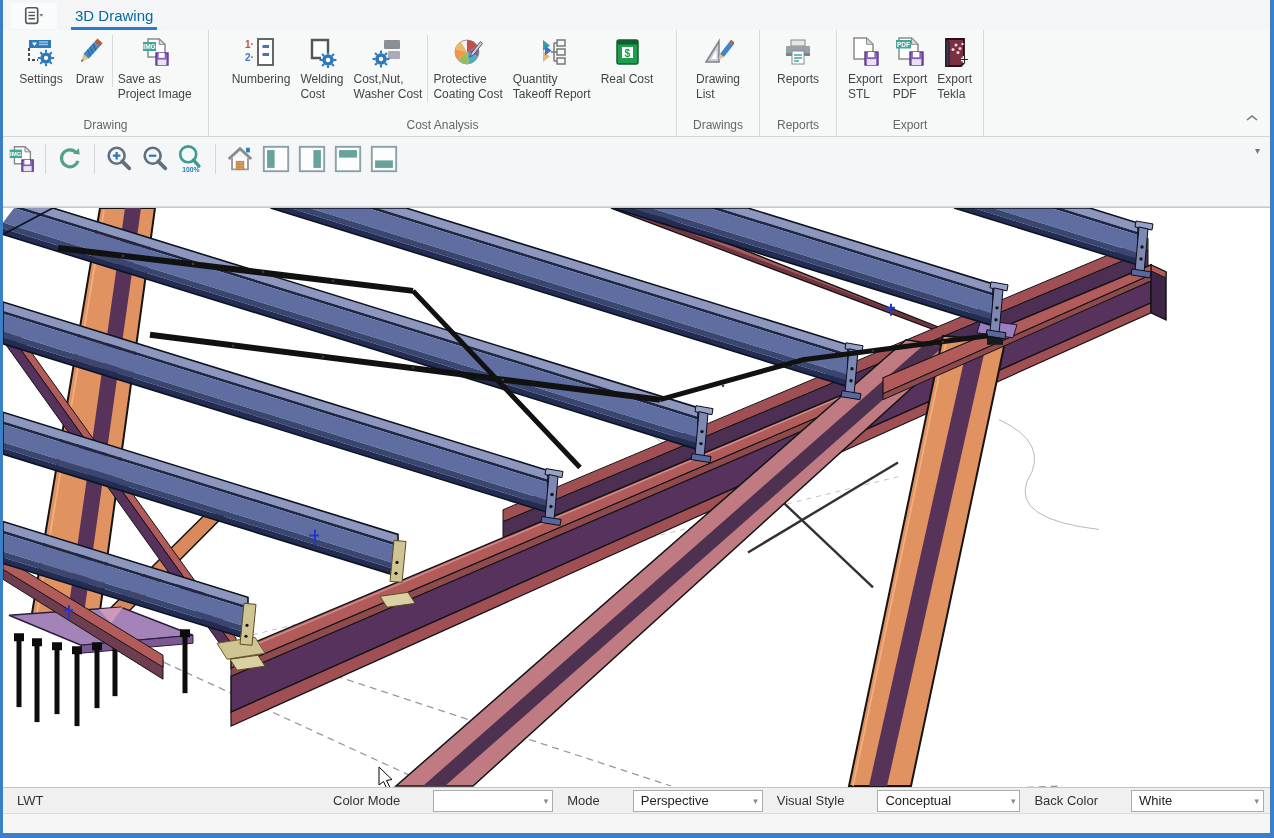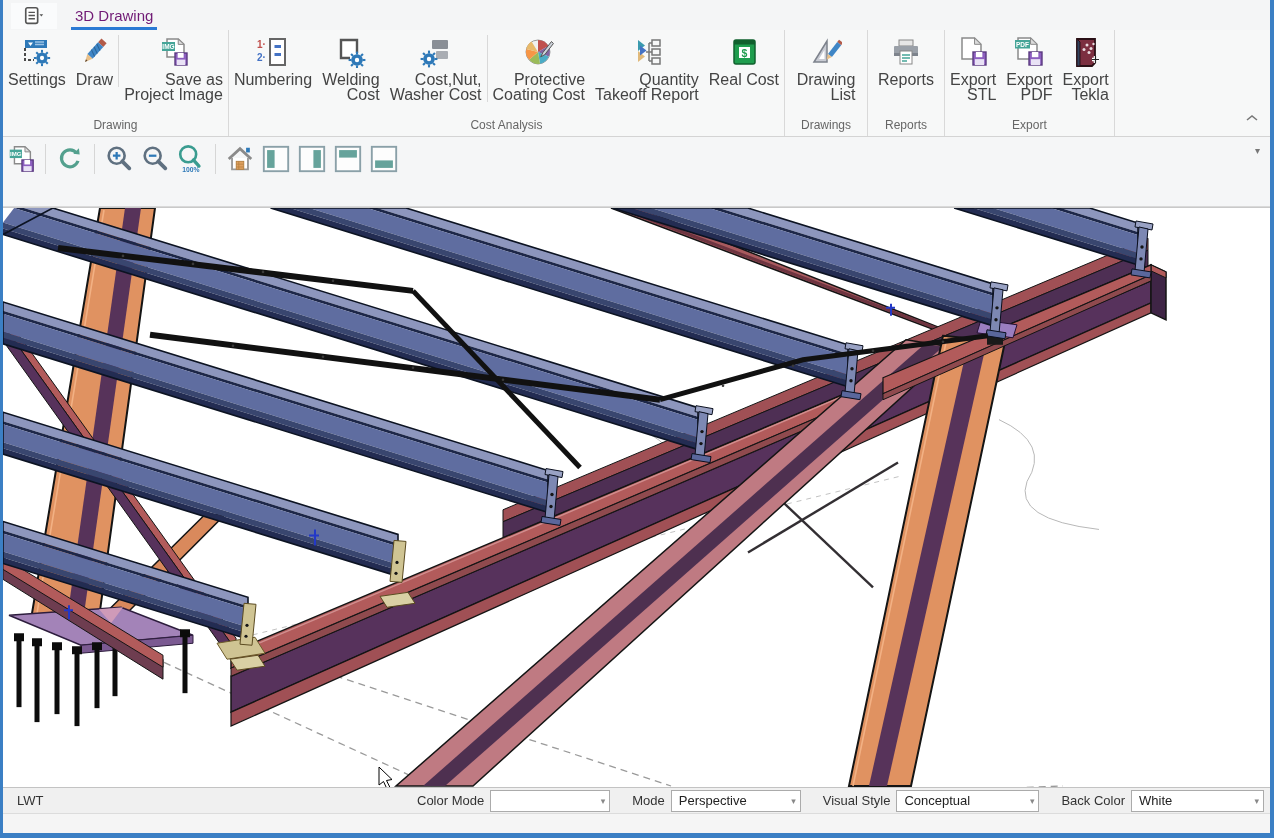--- a/index.html
+++ b/index.html
@@ -6,54 +6,54 @@
   html,body { width:1274px; height:838px; overflow:hidden; background:#fff;
     font-family:"Liberation Sans", sans-serif; }
   #app { width:1274px; height:838px; position:relative; background:#f7f8f8;
     border-left:3px solid var(--frame,#3b7fc4); border-right:4px solid var(--frame,#3b7fc4);
     border-bottom:5px solid var(--frame,#3b7fc4); }
   
   .tabstrip { height:30px; display:flex; align-items:flex-end; background:#f4f5f6; position:relative; }
   .appbtn { width:46px; height:26px; margin:2px 0 1px 8px; display:flex; align-items:center;
     justify-content:center; background:#fafbfc; cursor:pointer; }
   .appbtn svg { width:22px; height:22px; }
-  .tab { margin-left:14px; padding:0 4px 6px 4px; font-size:15px; color:#701a75; position:relative; cursor:pointer; }
+  .tab { margin-left:14px; padding:0 4px 6px 4px; font-size:15px; color:#0369a1; position:relative; cursor:pointer; }
   .tab .underline { position:absolute; left:0; right:0; bottom:0; height:3px; background:var(--accent,#2a7ad4); }
   
   .ribbon { height:107px; background:#f7f8f8; border-bottom:1px solid #d4d4d4;
     display:flex; align-items:stretch; position:relative; }
   .rgroup { display:flex; flex-direction:column; border-right:1px solid #d9d9d9; }
   .rbuttons { flex:1; display:flex; align-items:flex-start; justify-content:center; padding-top:5px; }
   .rbtn { display:flex; flex-direction:column; align-items:center; padding:0 5px; cursor:pointer; min-width:44px; }
   .rbtn.sep { border-right:1px solid #d9d9d9; }
   .rbtn .ric { width:34px; height:34px; display:flex; align-items:center; justify-content:center; }
   .rbtn .ric svg { width:32px; height:32px; }
-  .rbtn .rlabel { margin-top:3px; font-size:16px; line-height:15px; color:#444;
-    text-align:right; white-space:pre-line; }
+  .rbtn .rlabel { margin-top:3px; font-size:12px; line-height:15px; color:#444;
+    text-align:left; white-space:pre-line; }
   .rgroup .glabel { height:19px; text-align:center; font-size:12px; color:#666; line-height:17px; }
   .ribbon-collapse { position:absolute; right:12px; bottom:10px; cursor:pointer; color:#777; }
   
   .qtoolbar { height:70px; background:#f5f6f7; border-bottom:1px solid #d9d9d9; position:relative; }
   .qmenus { height:24px; display:flex; align-items:center; font-size:12.5px; color:#333; }
   .grip { width:10px; height:16px; margin-left:4px; display:flex; flex-direction:column; gap:2px; align-items:center; cursor:grab; }
   .grip i { width:2px; height:2px; background:#a9b2ba; border-radius:50%; }
   .qmenu { margin-left:15px; cursor:pointer; padding:2px 3px; }
   .qicons { height:44px; display:flex; align-items:center; }
   .qbtn { width:36px; height:38px; display:flex; align-items:center; justify-content:center; cursor:pointer; }
   .qbtn svg { width:30px; height:30px; }
   .qsep { width:1px; height:30px; background:#d6d6d6; margin:0 6px; }
   .tb-caret { position:absolute; right:10px; top:8px; color:#777; font-size:10px; cursor:pointer; }
   
   .viewport { height:580px; background:#fff; border-top:1px solid #c9c9c9; position:relative; }
   .viewport svg { display:block; width:100%; height:100%; }
   
   .statusbar { height:26px; background:#f0f0f0; border-top:1px solid #c3c3c3;
     display:flex; align-items:center; font-size:13px; color:#333; padding:0 6px 0 14px; }
   .statusbar .spacer { flex:1; }
-  .sctrl { display:flex; align-items:center; margin-left:22px; }
+  .sctrl { display:flex; align-items:center; margin-left:14px;gap:27px; }
   .sctrl .slabel { margin-right:6px; white-space:nowrap; }
   .sdrop { height:22px; background:#fff; border:1px solid #ababab; display:flex; align-items:center;
     justify-content:space-between; padding:0 4px 0 7px; font-size:13px; color:#222; cursor:pointer; }
   .sdrop .caret { color:#888; font-size:9px; margin-left:6px; }
   .substrip { height:20px; background:#f5f5f5; border-top:1px solid #dcdcdc; }
 </style>
 </head>
 <body>
 
 <div id="app" style="--accent: #2a7ad4; --frame: #3b7fc4;">

